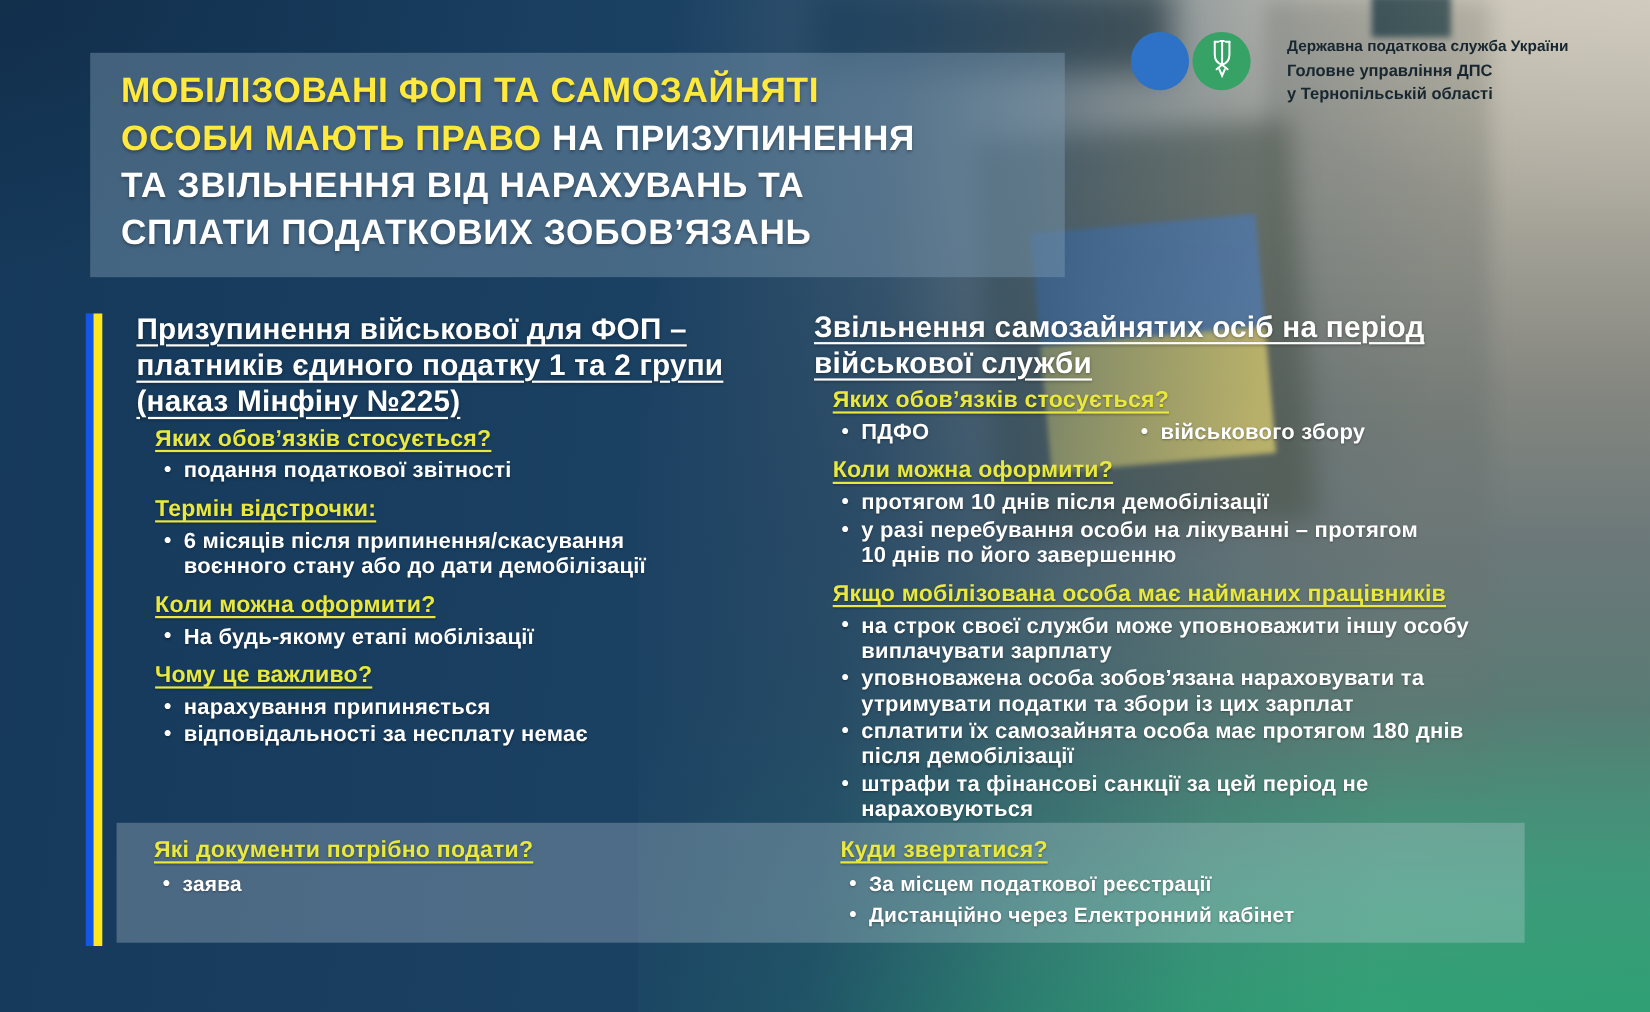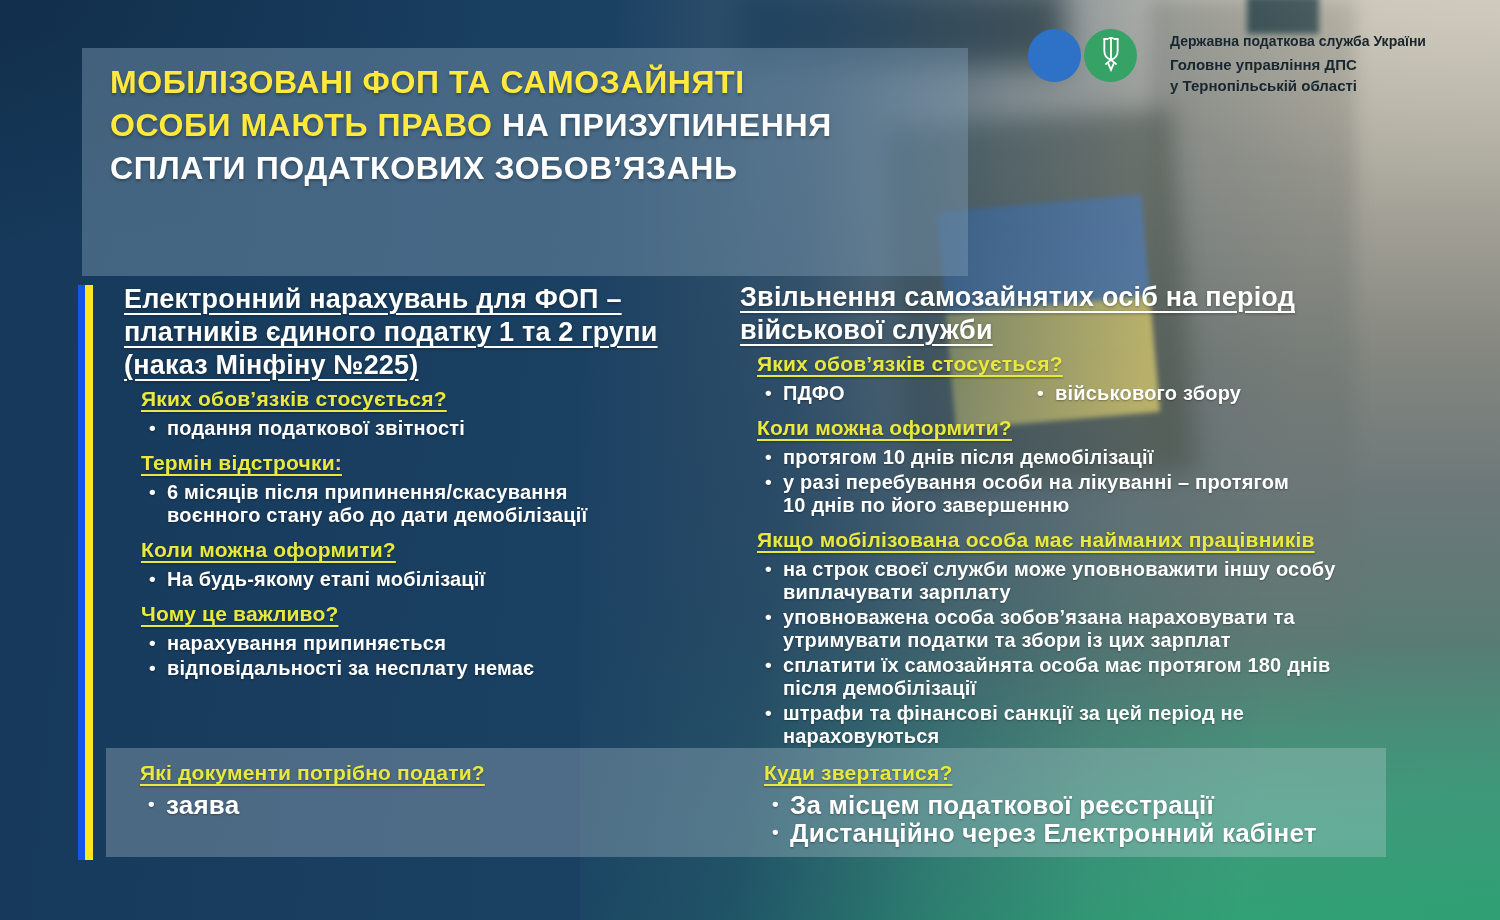--- a/index.html
+++ b/index.html
@@ -39,21 +39,21 @@
   .overlay{
     position:absolute;inset:0;
     background:
       radial-gradient(ellipse 700px 360px at 0% 0%, rgba(10,30,52,.38), rgba(10,30,52,0) 70%),
       linear-gradient(96deg,#16395a 0%,#1a4062 38%,rgba(26,64,98,.80) 52%,rgba(26,64,98,.38) 64%,rgba(26,64,98,.12) 74%,rgba(26,64,98,0) 84%),
       radial-gradient(ellipse 920px 520px at 100% 102%, rgba(40,155,112,.48), rgba(40,155,112,0) 62%),
       radial-gradient(ellipse 640px 300px at 100% 0%, rgba(225,220,205,.30), rgba(225,220,205,0) 65%);
   }
   
   .title-box{
-    position:absolute;left:82px;top:48px;width:886px;height:228px;
+    position:absolute;left:82px;top:48px;width:886px;height:204px;
     background:rgba(128,156,179,.44);
     padding:13px 0 0 28px;box-sizing:border-box;
   }
   .title-line{white-space:nowrap;font-size:32px;line-height:43px;font-weight:bold;
     letter-spacing:.6px;text-shadow:0 2px 3px rgba(0,0,0,.30);}
   .title-line .hl{color:#ffe93d;}
   .title-line .wl{color:#ffffff;margin-top:32px;}
   .logo{position:absolute;left:1028px;top:29px;display:flex;}
   .logo-circle{width:53px;height:53px;border-radius:50%;}
   .logo-blue{background:#2d72c6;}
@@ -91,21 +91,21 @@
   ul.bul li::before{content:"•";position:absolute;left:8px;top:-1px;font-size:19px;}
   
   .footer-panel{
     position:absolute;left:106px;top:748px;width:1280px;height:109px;
     background:rgba(198,213,223,.30);
   }
   .f-block{position:absolute;top:13px;}
   .f-left{left:34px;width:600px;}
   .f-right{left:658px;width:600px;}
   .f-block .section{padding-left:0;}
-  .f-block ul.bul li{font-size:26px;line-height:26px;}
+  .f-block ul.bul li{font-size:19px;line-height:26px;}
   .f-block .sec-title{margin-bottom:5px;text-decoration:underline;}
 </style>
 </head>
 <body>
 
 <div class="poster">
 
   <div class="bg">
     <div class="photo"></div>
     <div class="strap"></div>
@@ -113,20 +113,21 @@
     <div class="darksq"></div>
     <div class="patch-frame"></div>
     <div class="flag-patch"></div>
     <div class="overlay"></div>
   </div>
 
   <div class="title-box">
     <div>
         <div class="title-line"><span class="hl">МОБІЛІЗОВАНІ ФОП ТА САМОЗАЙНЯТІ</span></div>
         <div class="title-line"><span class="hl">ОСОБИ МАЮТЬ ПРАВО</span><span class="wl"> НА ПРИЗУПИНЕННЯ</span></div>
+        <div class="title-line"><span class="wl">ТА ЗВІЛЬНЕННЯ ВІД НАРАХУВАНЬ ТА</span></div>
         <div class="title-line"><span class="wl">СПЛАТИ ПОДАТКОВИХ ЗОБОВ’ЯЗАНЬ</span></div>
       </div>
   </div>
 
   <div class="logo">
     <div class="logo-circle logo-blue"></div>
     <div class="logo-circle logo-green">
       <span>
         <svg width="30" height="38" viewBox="0 0 36 44">
           <g stroke="#ffffff" stroke-width="2.2" fill="none" stroke-linecap="round">
@@ -145,21 +146,21 @@
     <div class="org-line1">Державна податкова служба України</div>
     <div class="org-line2">Головне управління ДПС</div>
     <div class="org-line3">у Тернопільській області</div>
   </div>
 
   <div class="stripe-blue"></div>
   <div class="stripe-yellow"></div>
 
   <div class="col left-col">
     <div class="col-heading">
-        <div class="hline">Електронний нарахувань для ФОП –</div>
+        <div class="hline">Призупинення військової для ФОП –</div>
         <div class="hline">платників єдиного податку 1 та 2 групи</div>
         <div class="hline">(наказ Мінфіну №225)</div>
       </div>
     <div>
         <div class="section">
           <div class="sec-title">Яких обов’язків стосується?</div>
           <div class="bul-row">
             <ul class="bul">
               <li>подання податкової звітності</li>
             </ul>

